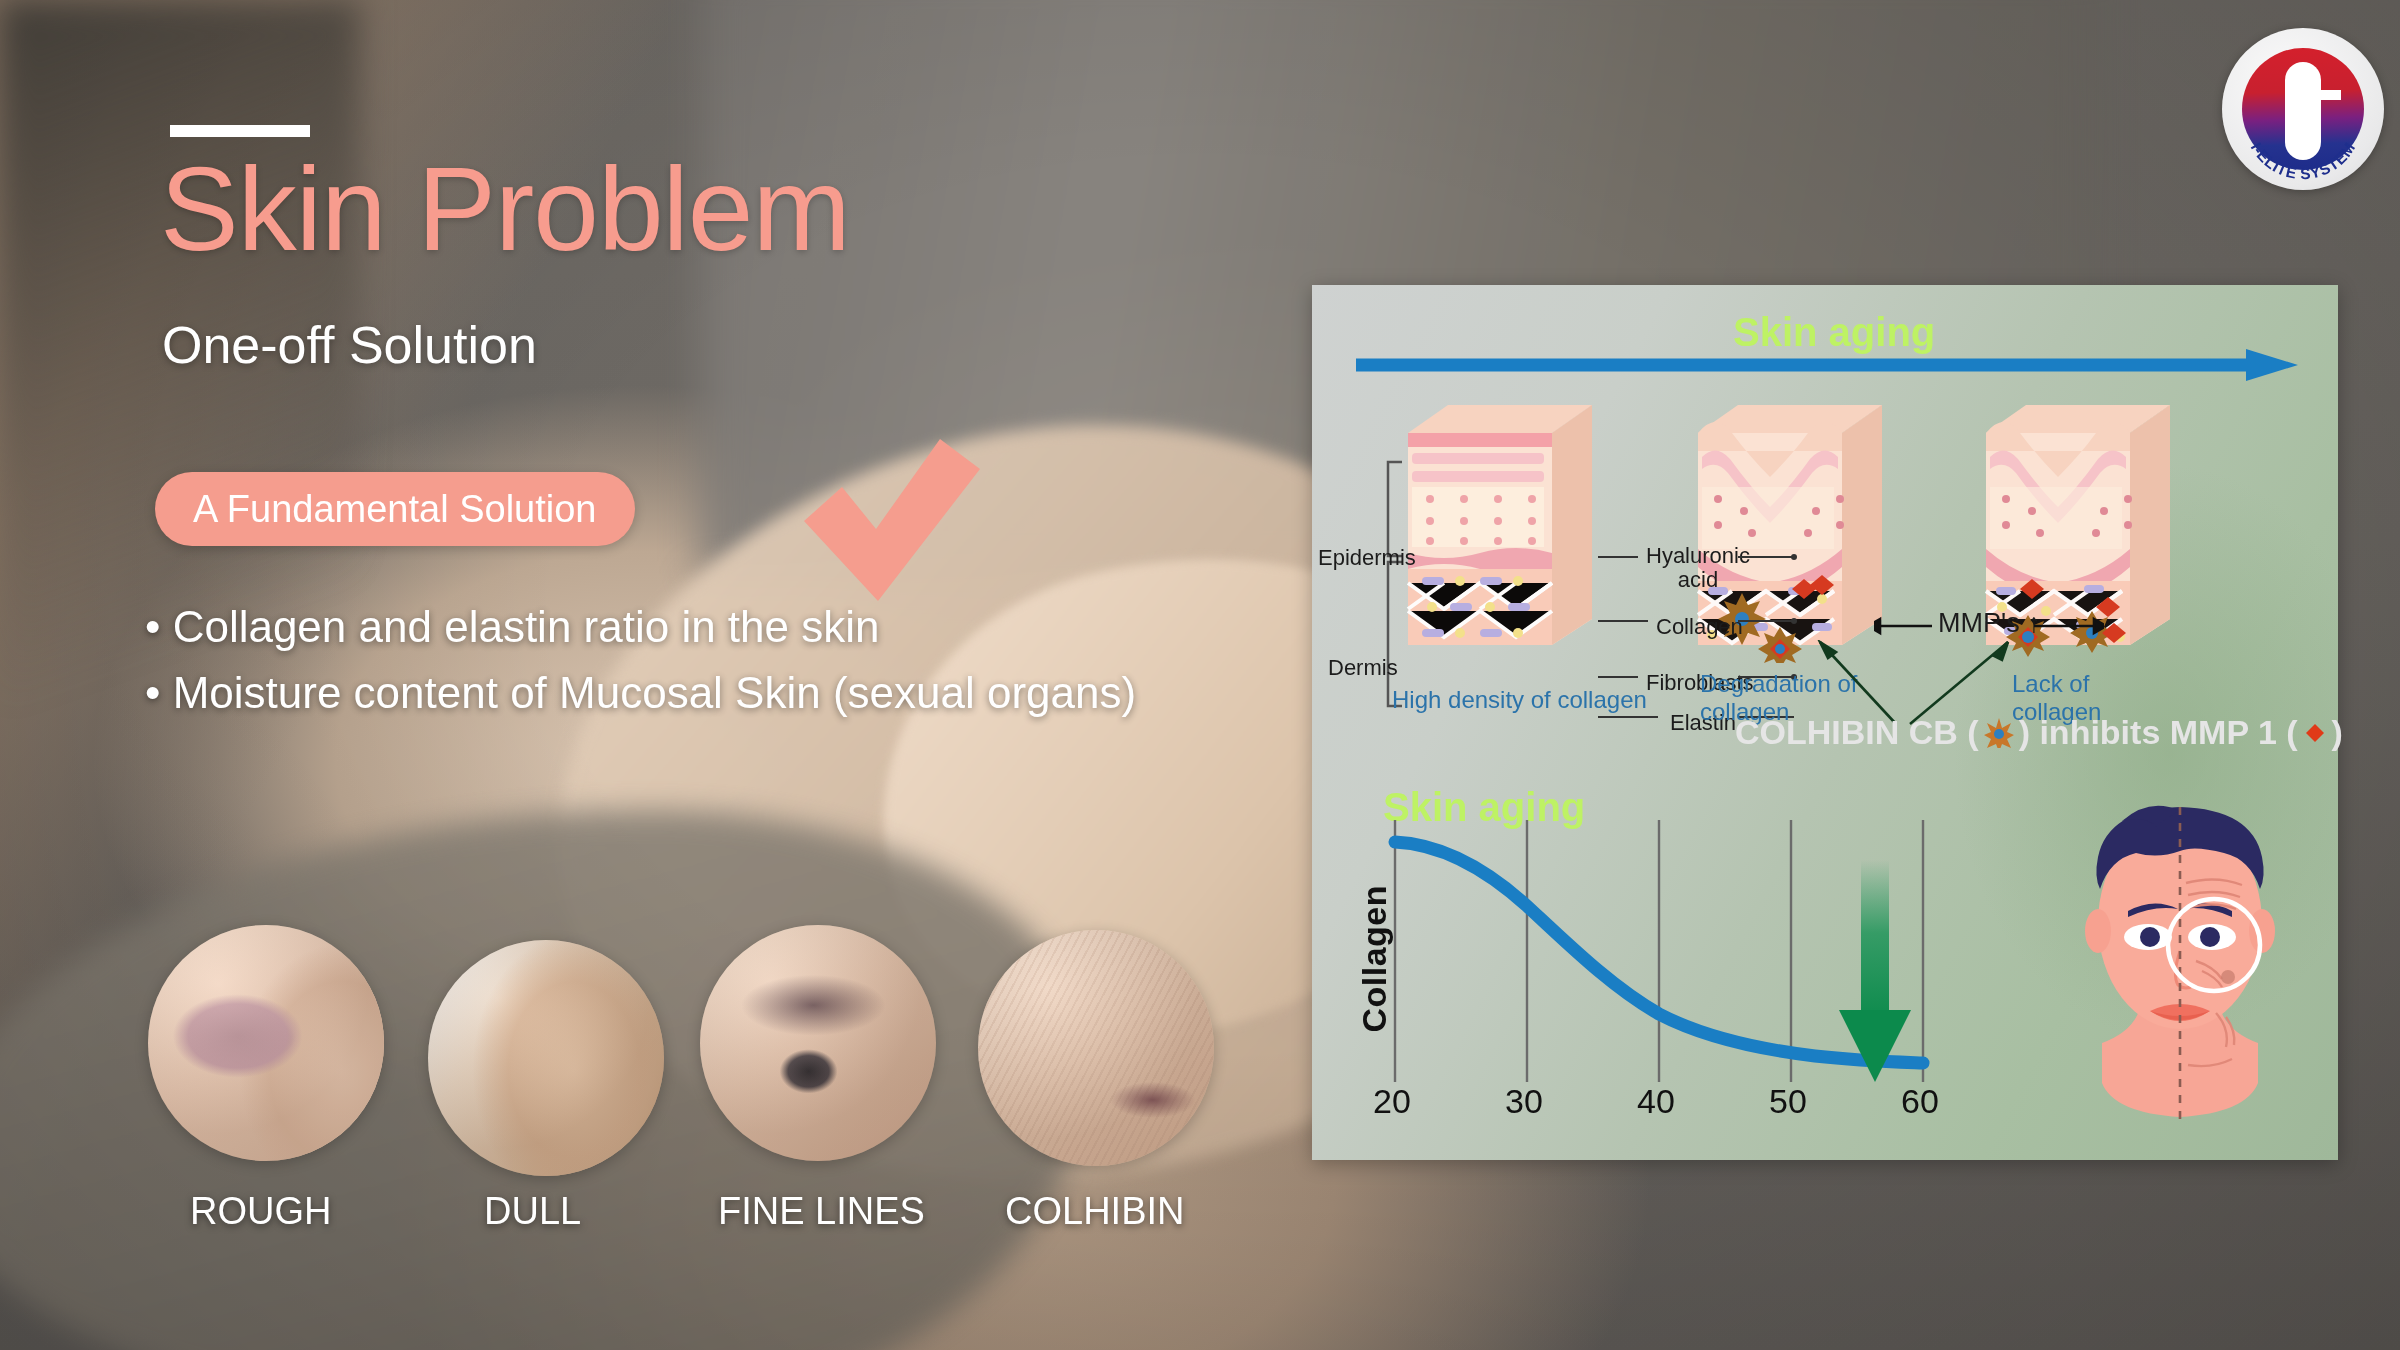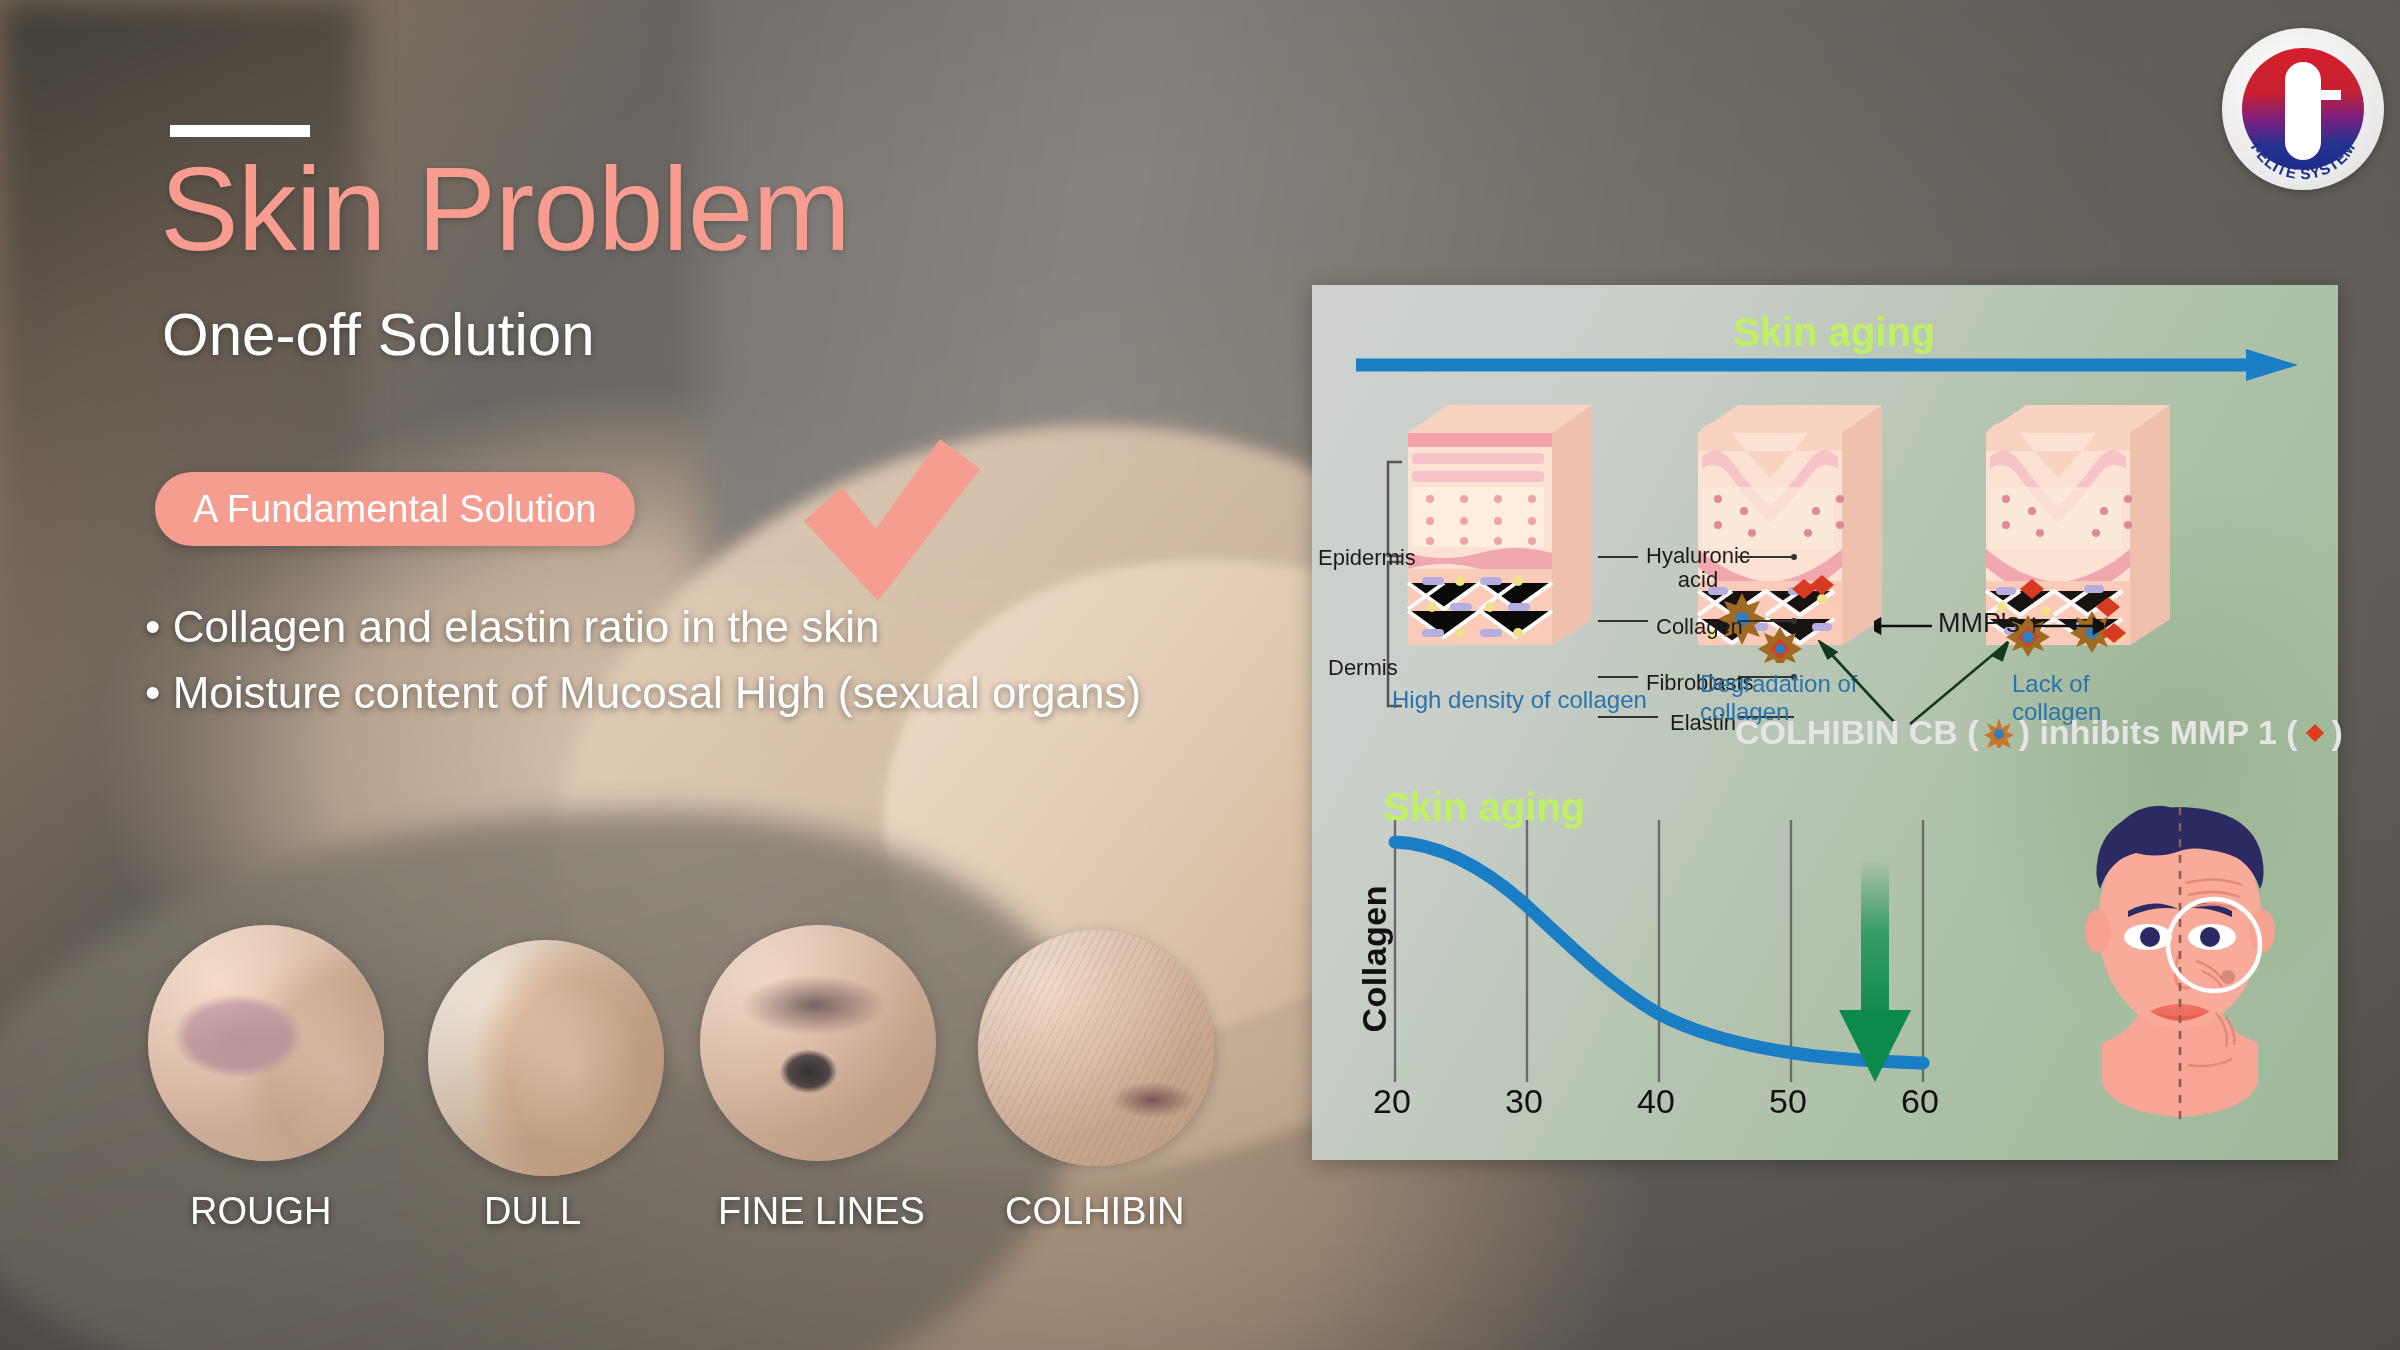--- a/index.html
+++ b/index.html
@@ -47,21 +47,21 @@
   .logo-e{position:absolute;inset:0;}
   .logo-ring-text{position:absolute;left:0;top:0;width:162px;height:162px;}
   .logo-ring-text text{font-family:"Liberation Sans",sans-serif;font-weight:700;
     font-size:15.5px;fill:#1f2f8d;letter-spacing:.6px;}
 
   
   .rule{position:absolute;left:170px;top:125px;width:140px;height:12px;background:#ffffff;}
   .title{position:absolute;left:160px;top:150px;font-size:118px;line-height:1;
     color:#f79c8e;font-weight:400;letter-spacing:-1px;white-space:nowrap;
     text-shadow:0 2px 6px rgba(0,0,0,.22);}
-  .subtitle{position:absolute;left:162px;top:305px;font-size:60px;line-height:1;
+  .subtitle{position:absolute;left:162px;top:319px;font-size:52px;line-height:1;
     color:#ffffff;font-weight:400;white-space:nowrap;
     text-shadow:0 2px 7px rgba(0,0,0,.35);}
 
   .pill{position:absolute;left:155px;top:472px;height:74px;padding:0 38px;
     display:flex;align-items:center;border-radius:40px;
     background:#f59d8e;color:#ffffff;font-size:38px;white-space:nowrap;
     box-shadow:0 3px 12px rgba(0,0,0,.20);}
 
   .check{position:absolute;left:790px;top:425px;width:200px;height:190px;}
 
@@ -172,21 +172,21 @@
   <div class="pill">
     <span>A Fundamental Solution</span>
   </div>
 
   <svg class="check" viewBox="0 0 200 190">
     <path d="M14 96 L52 62 L86 104 L150 14 L190 44 L88 176 Z" fill="#f59d8e"></path>
   </svg>
 
   <div class="bullets">
     <span class="b">• Collagen and elastin ratio in the skin</span>
-    <span class="b">• Moisture content of Mucosal High (sexual organs)</span>
+    <span class="b">• Moisture content of Mucosal Skin (sexual organs)</span>
   </div>
 
   <div class="circ c1">
     <i class="s1"></i>
       <div class="shade"></div>
     </div>
   <div class="circ c2">
     <i class="s2"></i>
       <div class="shade"></div>
     </div>

